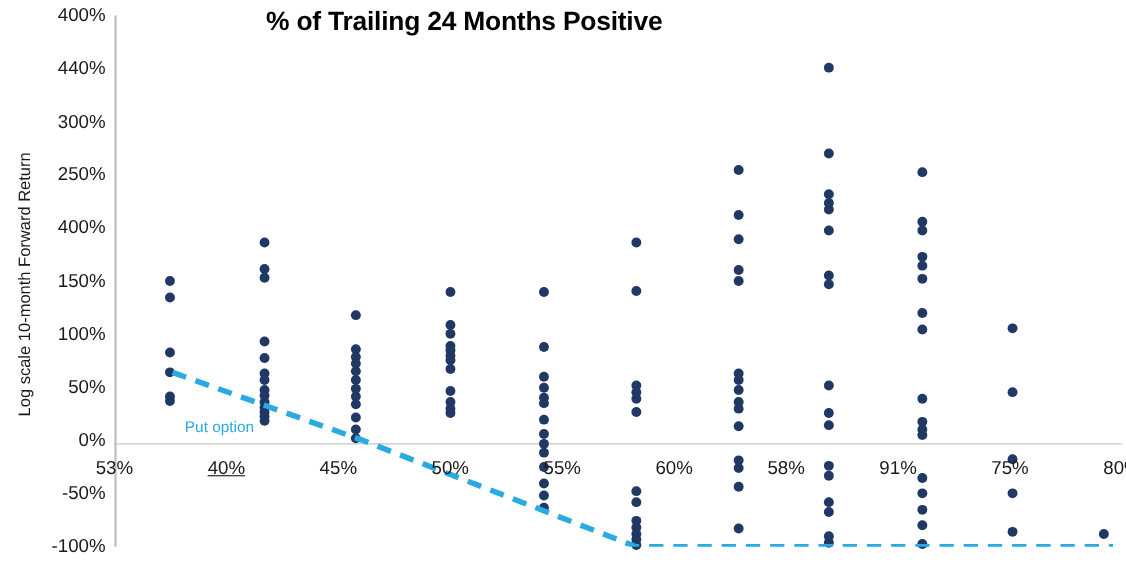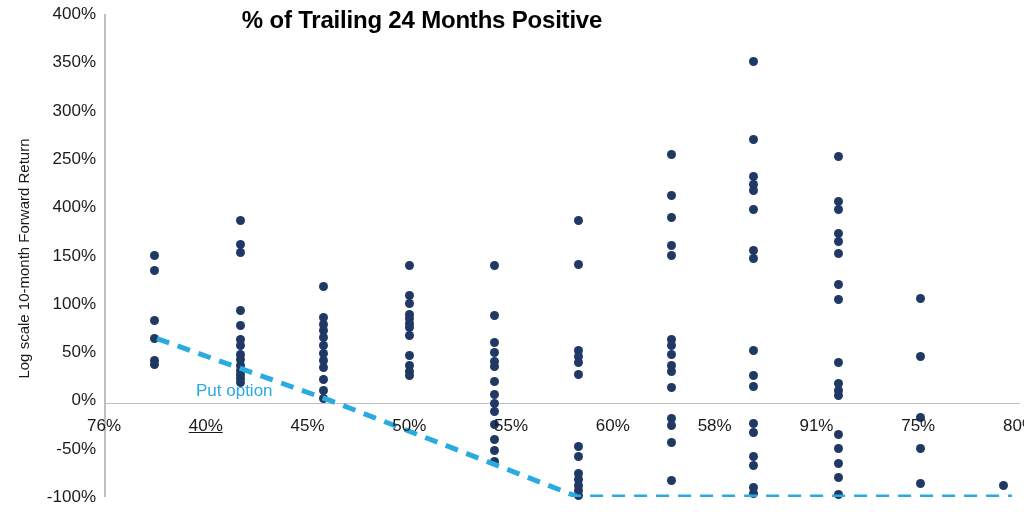--- a/index.html
+++ b/index.html
@@ -102,24 +102,23 @@
     top: 14px;
     width: 916px;
     height: 483px;
     pointer-events: none;
   }
   #annotation-payoff {
     position: absolute;
     left: 168px;
     top: 380px;
     width: 140px;
-    font-size: 17px;
+    font-size: 14px;
     line-height: 1.25;
     color: #29abe2;
-    margin-left: 28px;
   }
   #annotation-exp {
     position: absolute;
     left: 118px;
     top: 483px;
     font-size: 17px;
     color: #1a1a1a;
   }
 </style>
 </head>
@@ -134,21 +133,21 @@
   <div id="y-tick-layer">
       <div class="y-tick-label" style="top: 497px;">-100%</div>
       <div class="y-tick-label" style="top: 448.7px;">-50%</div>
       <div class="y-tick-label" style="top: 400.4px;">0%</div>
       <div class="y-tick-label" style="top: 352.1px;">50%</div>
       <div class="y-tick-label" style="top: 303.8px;">100%</div>
       <div class="y-tick-label" style="top: 255.5px;">150%</div>
       <div class="y-tick-label" style="top: 207.2px;">400%</div>
       <div class="y-tick-label" style="top: 158.9px;">250%</div>
       <div class="y-tick-label" style="top: 110.6px;">300%</div>
-      <div class="y-tick-label" style="top: 62.3px;">350%</div>
+      <div class="y-tick-label" style="top: 62.3px;">440%</div>
       <div class="y-tick-label" style="top: 14px;">400%</div>
     </div>
 
   <div id="y-axis-line"></div>
   <div id="zero-gridline"></div>
 
   <div id="plot-area">
       <div class="dot" style="left: 50.8889px; top: 241.5px; background: rgb(31, 56, 100);"></div>
       <div class="dot" style="left: 50.8889px; top: 256.956px; background: rgb(31, 56, 100);"></div>
       <div class="dot" style="left: 50.8889px; top: 306.222px; background: rgb(31, 56, 100);"></div>
@@ -275,21 +274,21 @@
       <div class="dot" style="left: 816.258px; top: 434.7px; background: rgb(31, 56, 100);"></div>
       <div class="dot" style="left: 816.258px; top: 469.476px; background: rgb(31, 56, 100);"></div>
       <div class="dot" style="left: 899.716px; top: 471.408px; background: rgb(31, 56, 100);"></div>
     </div>
 
   <svg id="payoff-line" viewBox="0 0 916 483" preserveAspectRatio="none">
     <polyline id="payoff-polyline" fill="none" stroke-linecap="butt" stroke-linejoin="miter" points="52.924444444444475,324.576 225.9466666666667,386.40000000000003 474.2844444444443,483 907.8577777777776,483" stroke="#29ABE2" stroke-width="5" stroke-dasharray="13,9"></polyline>
   </svg>
 
   <div id="x-tick-layer">
-      <div class="x-tick-label" style="left: 104px;">76%</div>
+      <div class="x-tick-label" style="left: 104px;">53%</div>
       <div class="x-tick-label" style="left: 205.778px; text-decoration: underline;">40%</div>
       <div class="x-tick-label" style="left: 307.556px; text-align: center;">45%</div>
       <div class="x-tick-label" style="left: 409.333px;">50%</div>
       <div class="x-tick-label" style="left: 511.111px;">55%</div>
       <div class="x-tick-label" style="left: 612.889px;">60%</div>
       <div class="x-tick-label" style="left: 714.667px;">58%</div>
       <div class="x-tick-label" style="left: 816.444px;">91%</div>
       <div class="x-tick-label" style="left: 918.222px;">75%</div>
       <div class="x-tick-label" style="left: 1020px;">80%</div>
     </div>

